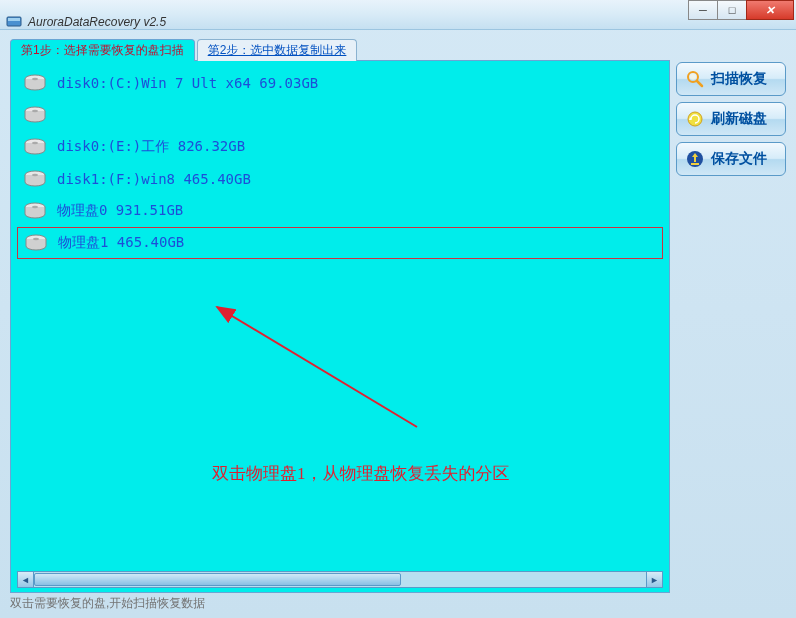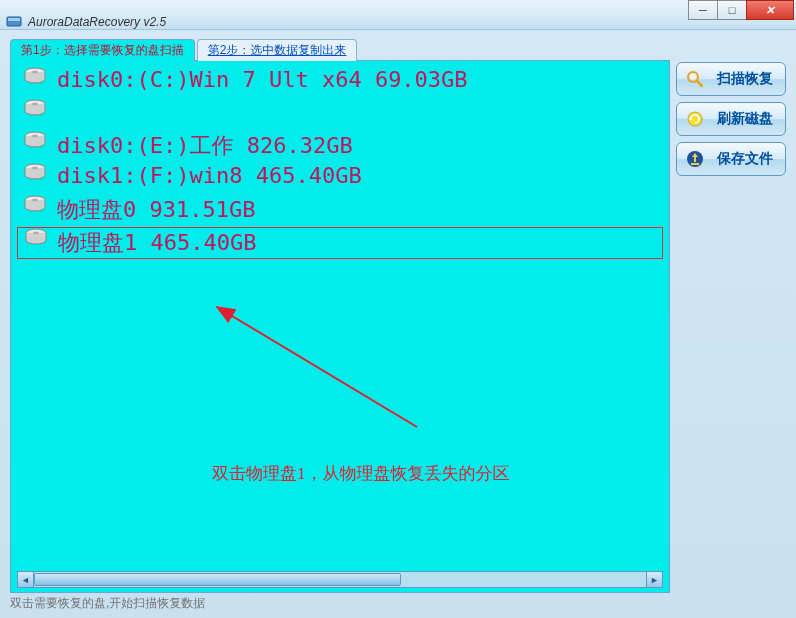--- a/index.html
+++ b/index.html
@@ -111,26 +111,26 @@
       padding: 6px 6px 0 6px;
     }
     .list-area {
       background: #00edeb;
       height: 500px;
       overflow: hidden;
       position: relative;
     }
     .disk-row {
       display: flex;
-      align-items: flex-start;
+      align-items: center;
       height: 32px;
       padding-left: 6px;
       font-family: "NSimSun", "SimSun", monospace;
-      font-size: 22px;
-      color: #be185d;
+      font-size: 14px;
+      color: #1d4ed8;
       white-space: nowrap;
     }
     .disk-row.selected {
       border: 1px solid #d03040;
     }
     .disk-icon {
       width: 24px;
       height: 18px;
       margin-right: 10px;
       flex-shrink: 0;
@@ -195,21 +195,21 @@
       padding-top: 24px;
     }
     .action-btn {
       height: 34px;
       border-radius: 6px;
       border: 1px solid #5a9ac8;
       background: linear-gradient(to bottom, #f2f9fe 0%, #d6ecf9 48%, #b4daf0 52%, #cfe7f6 100%);
       display: flex;
       align-items: center;
       padding: 0 8px;
-      gap: 12px;
+      gap: 6px;
       font-size: 14px;
       font-weight: bold;
       color: #0050a0;
       cursor: pointer;
     }
     .action-icon {
       width: 20px;
       height: 20px;
       flex-shrink: 0;
     }

